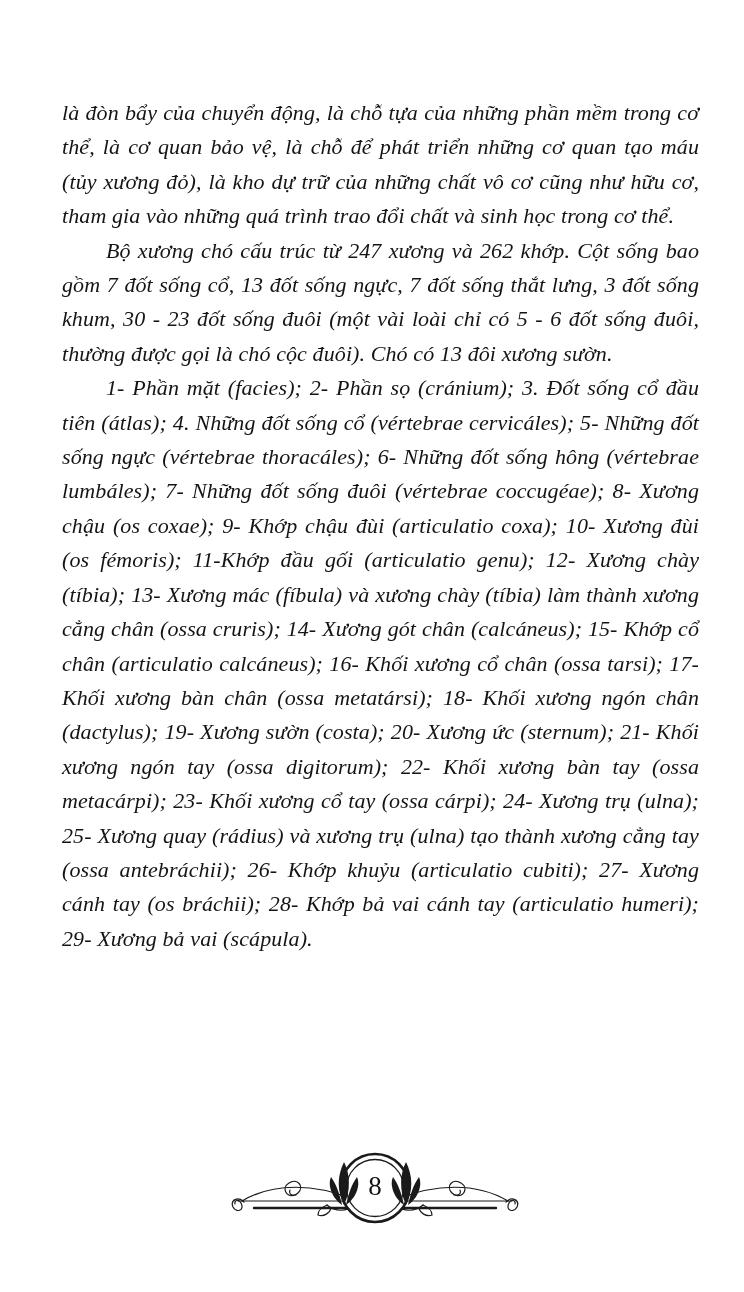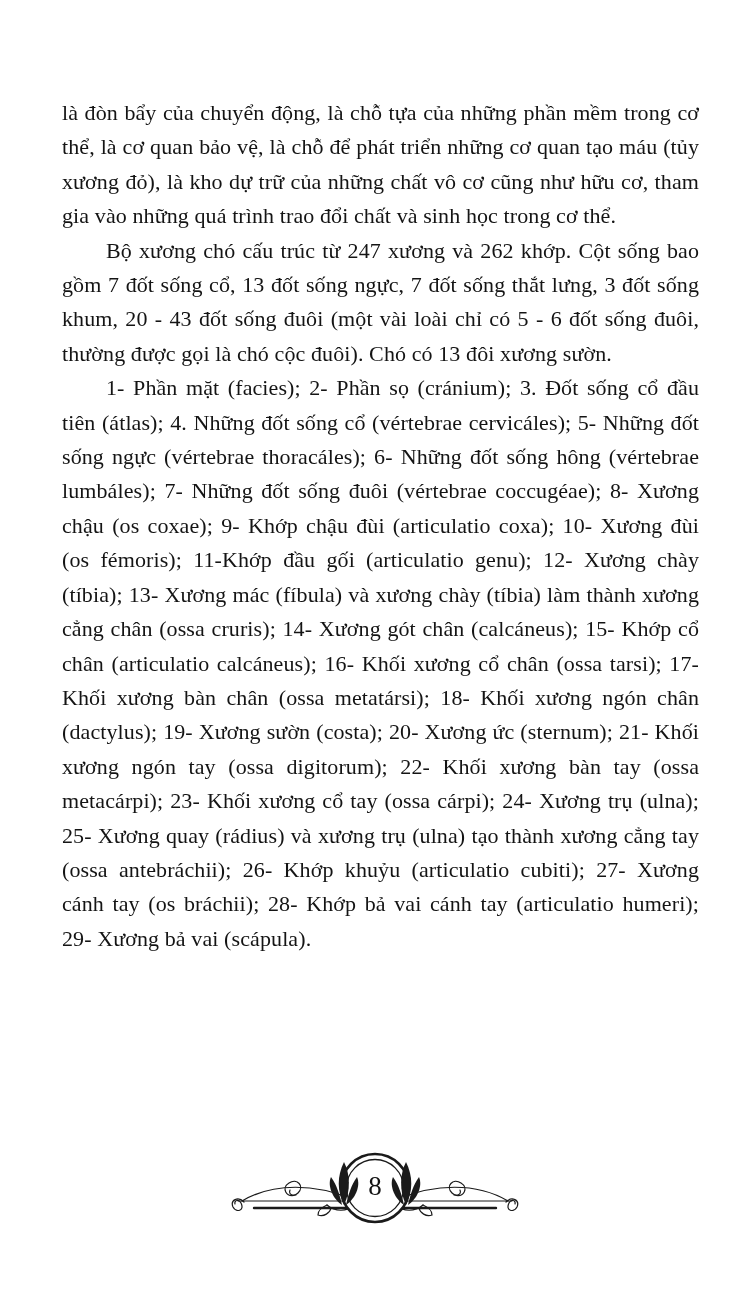--- a/index.html
+++ b/index.html
@@ -26,20 +26,21 @@
     width: 637px;
     color: #141414;
     font-size: 22px;
     line-height: 34.4px;
     text-align: justify;
     letter-spacing: 0.1px;
   }
   .para {
     margin: 0;
     text-indent: 44px;
+    font-style: italic;
   }
   .para.first {
     text-indent: 0;
   }
   .footer-ornament {
     position: absolute;
     left: 375px;
     top: 1146px;
     width: 290px;
     height: 96px;
@@ -60,21 +61,21 @@
     font-family: "Liberation Serif", "DejaVu Serif", serif;
   }
 </style>
 </head>
 <body>
 
 <div class="page">
 
   <div class="text-block">
     <p class="para first">là đòn bẩy của chuyển động, là chỗ tựa của những phần mềm trong cơ thể, là cơ quan bảo vệ, là chỗ để phát triển những cơ quan tạo máu (tủy xương đỏ), là kho dự trữ của những chất vô cơ cũng như hữu cơ, tham gia vào những quá trình trao đổi chất và sinh học trong cơ thể.</p>
-    <p class="para">Bộ xương chó cấu trúc từ 247 xương và 262 khớp. Cột sống bao gồm 7 đốt sống cổ, 13 đốt sống ngực, 7 đốt sống thắt lưng, 3 đốt sống khum, 20 - 43 đốt sống đuôi (một vài loài chỉ có 5 - 6 đốt sống đuôi, thường được gọi là chó cộc đuôi). Chó có 13 đôi xương sườn.</p>
+    <p class="para">Bộ xương chó cấu trúc từ 247 xương và 262 khớp. Cột sống bao gồm 7 đốt sống cổ, 13 đốt sống ngực, 7 đốt sống thắt lưng, 3 đốt sống khum, 30 - 23 đốt sống đuôi (một vài loài chỉ có 5 - 6 đốt sống đuôi, thường được gọi là chó cộc đuôi). Chó có 13 đôi xương sườn.</p>
     <p class="para">1- Phần mặt (facies); 2- Phần sọ (cránium); 3. Đốt sống cổ đầu tiên (átlas); 4. Những đốt sống cổ (vértebrae cervicáles); 5- Những đốt sống ngực (vértebrae thoracáles); 6- Những đốt sống hông (vértebrae lumbáles); 7- Những đốt sống đuôi (vértebrae coccugéae); 8- Xương chậu (os coxae); 9- Khớp chậu đùi (articulatio coxa); 10- Xương đùi (os fémoris); 11-Khớp đầu gối (articulatio genu); 12- Xương chày (tíbia); 13- Xương mác (fíbula) và xương chày (tíbia) làm thành xương cẳng chân (ossa cruris); 14- Xương gót chân (calcáneus); 15- Khớp cổ chân (articulatio calcáneus); 16- Khối xương cổ chân (ossa tarsi); 17- Khối xương bàn chân (ossa metatársi); 18- Khối xương ngón chân (dactylus); 19- Xương sườn (costa); 20- Xương ức (sternum); 21- Khối xương ngón tay (ossa digitorum); 22- Khối xương bàn tay (ossa metacárpi); 23- Khối xương cổ tay (ossa cárpi); 24- Xương trụ (ulna); 25- Xương quay (rádius) và xương trụ (ulna) tạo thành xương cẳng tay (ossa antebráchii); 26- Khớp khuỷu (articulatio cubiti); 27- Xương cánh tay (os bráchii); 28- Khớp bả vai cánh tay (articulatio humeri); 29- Xương bả vai (scápula).</p>
   </div>
 
   <div class="footer-ornament">
     <svg width="290" height="96" viewBox="0 0 290 96" aria-hidden="true">
 
       <g id="fl" stroke="#1a1a1a" fill="none" stroke-width="1.2" stroke-linecap="round">
         <path d="M8,55 H148" stroke-width="1"></path>
         <path d="M24,62 H150" stroke-width="2.4"></path>
         <path d="M12,55 C44,36 86,38 122,53"></path>

